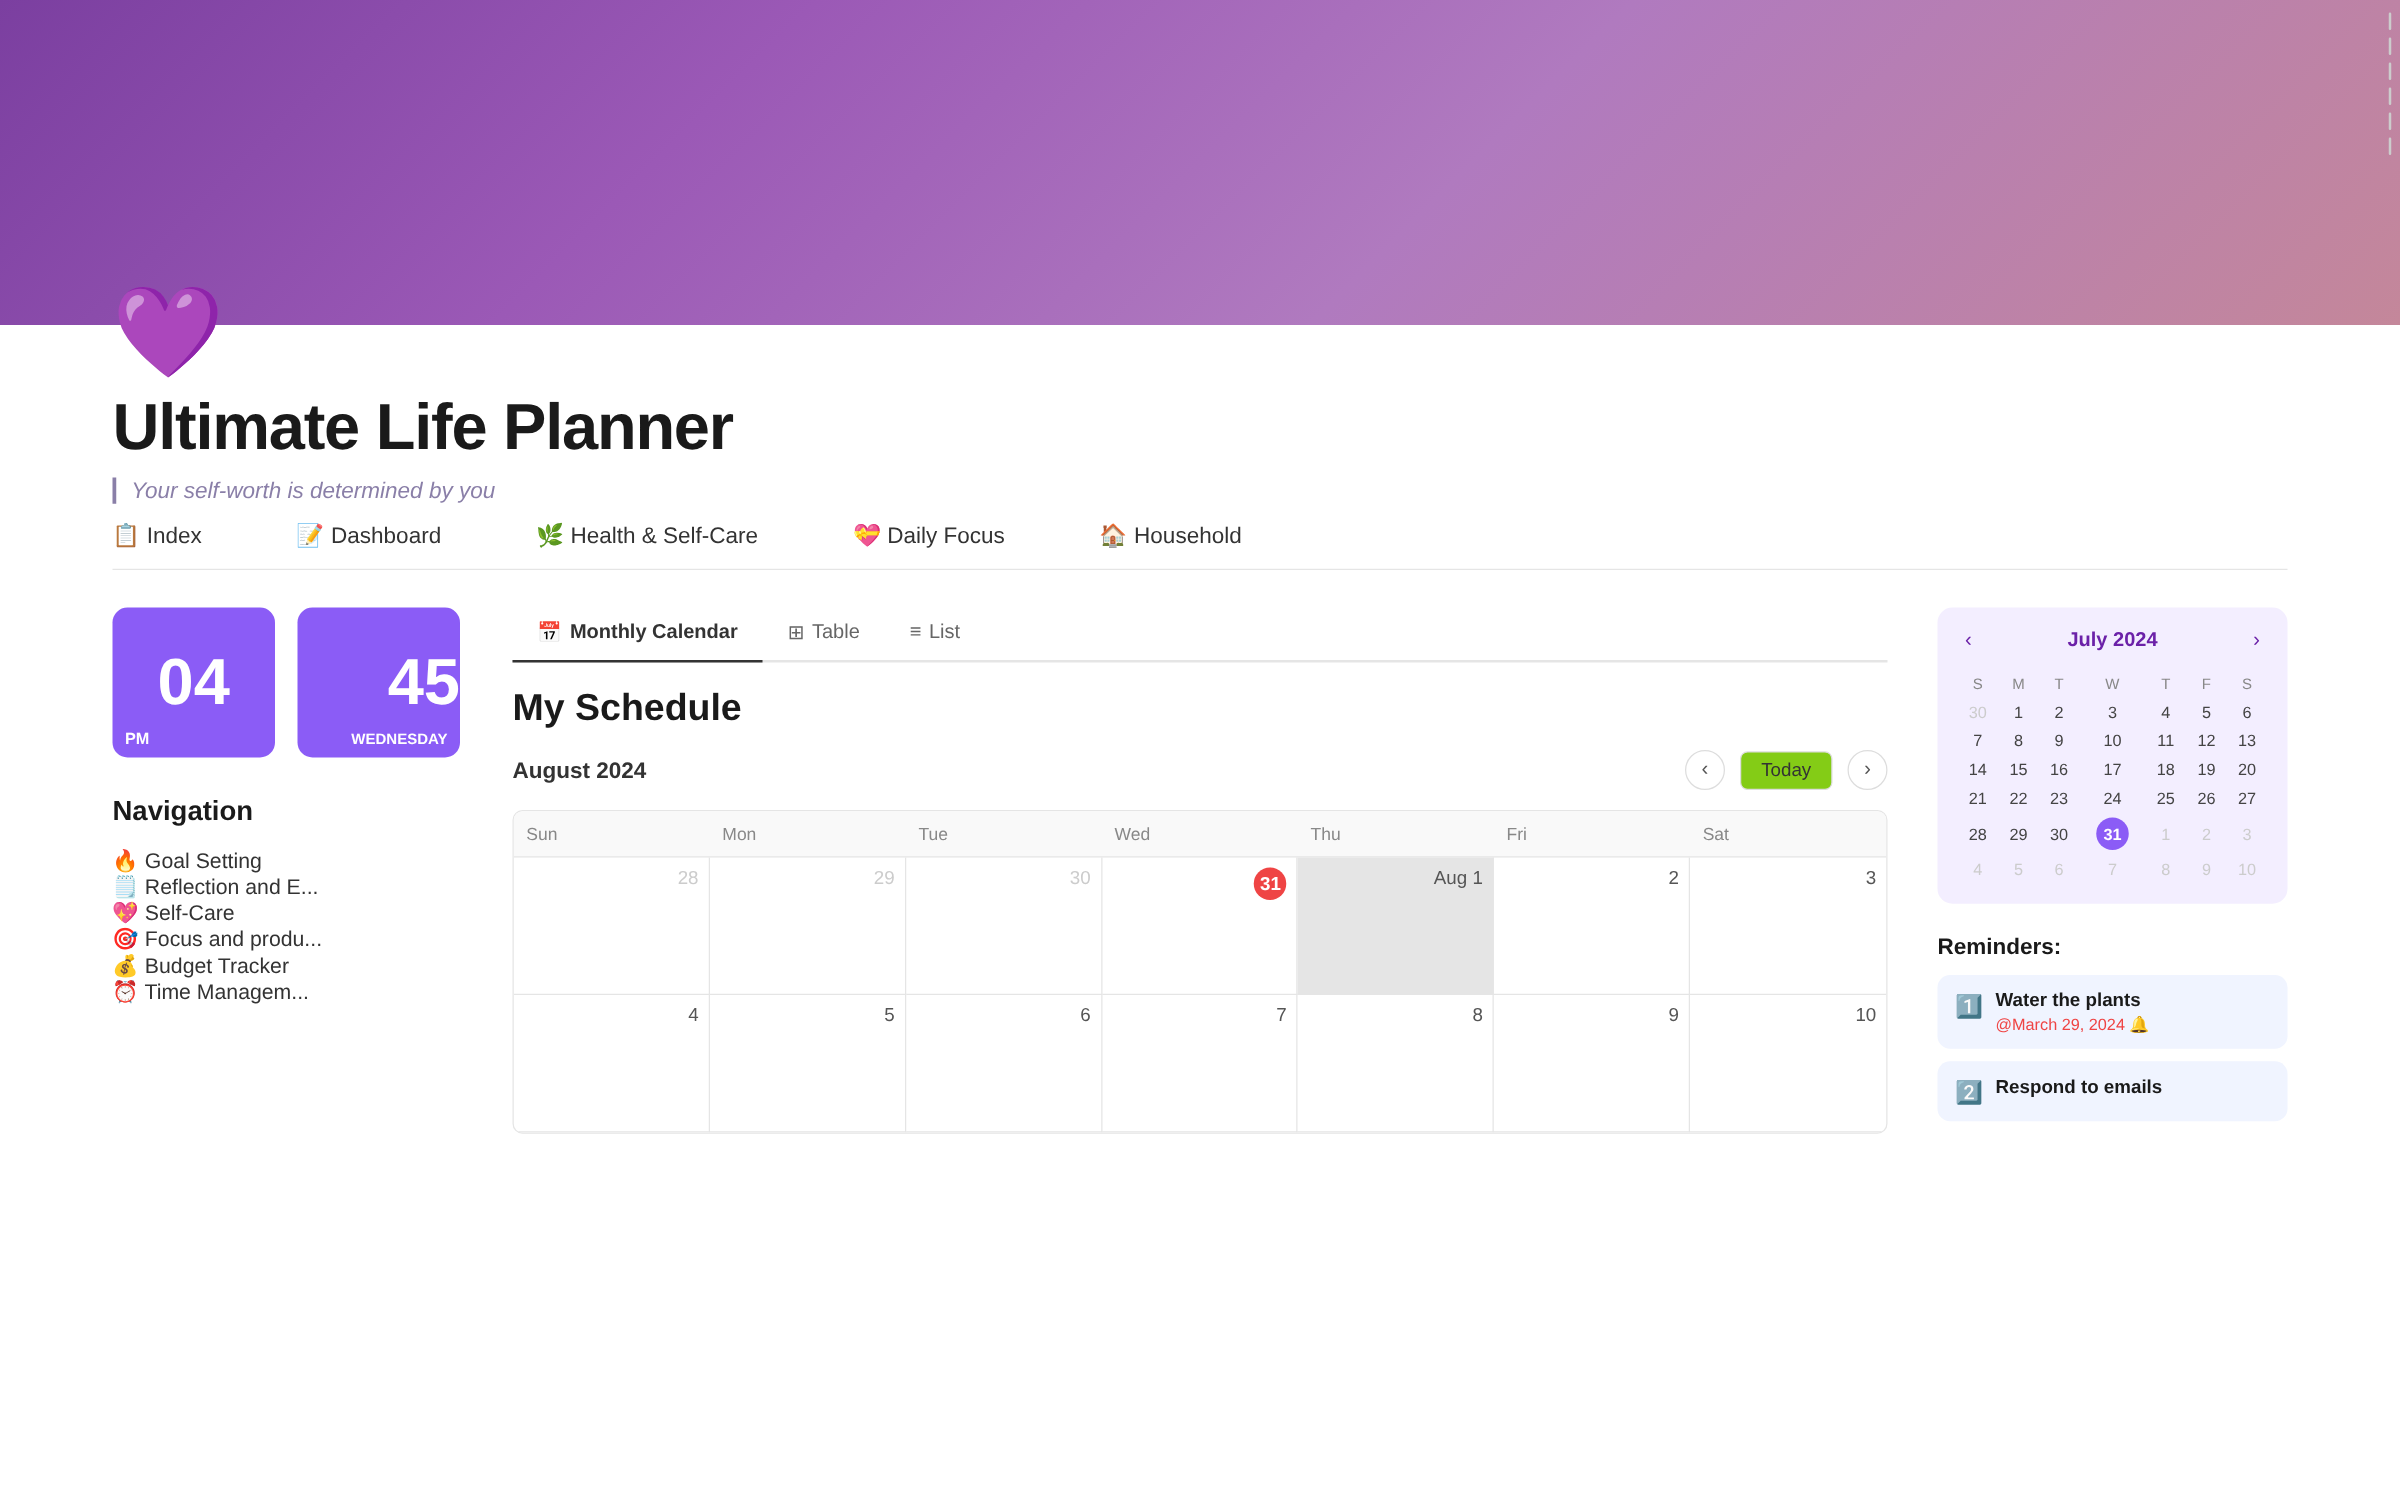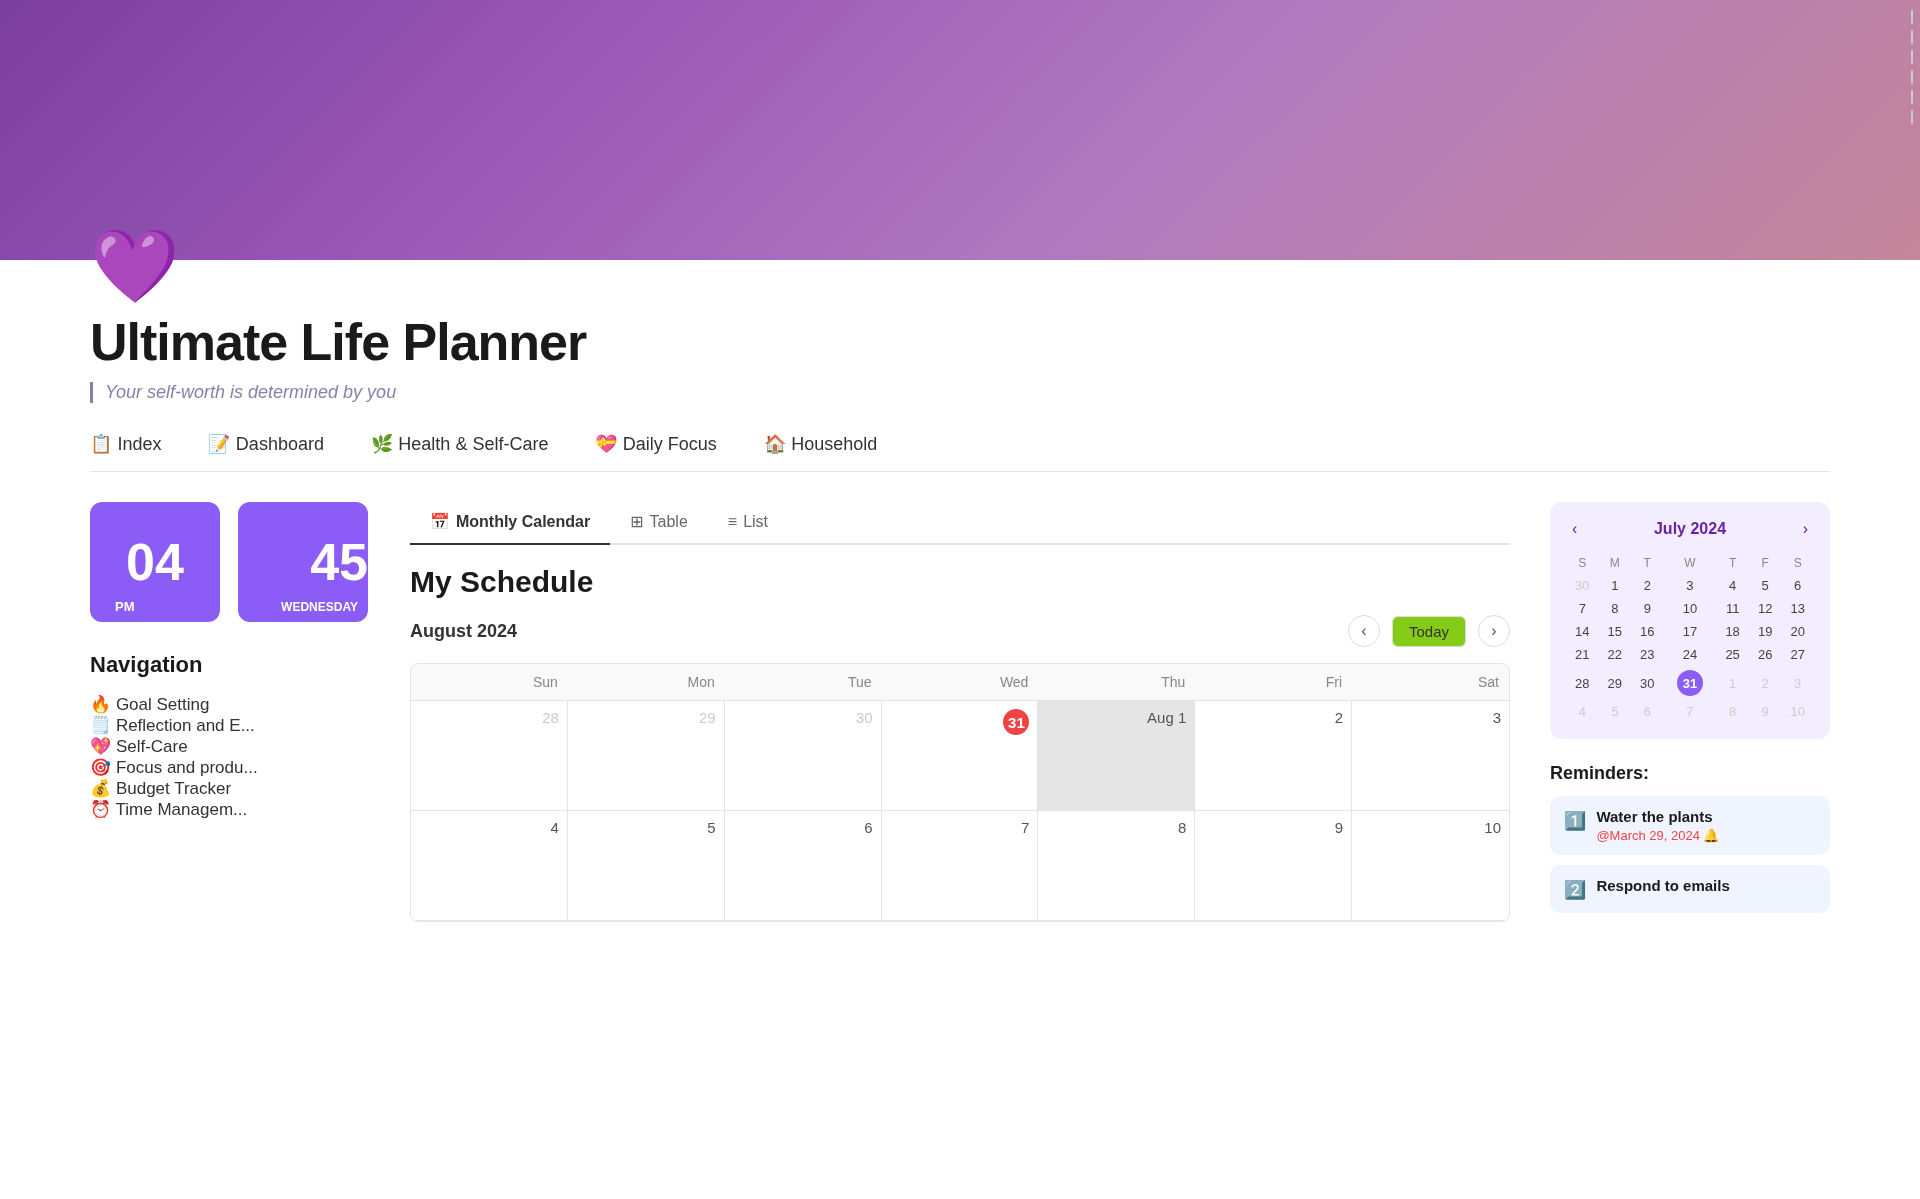--- a/index.html
+++ b/index.html
@@ -37,22 +37,22 @@
       font-size: 18px;
       color: #8a7fa8;
       margin-top: 10px;
       border-left: 3px solid #8a7fa8;
       padding-left: 12px;
       font-style: italic;
     }
 
     .nav-bar {
       display: flex;
-      gap: 47px;
-      margin-top: 30px;
+      gap: 76px;
+      margin-top: 14px;
       padding-bottom: 16px;
       border-bottom: 1px solid #e5e5e5;
       text-align: center;
     }
 
     .nav-item {
       font-size: 18px;
       color: #333;
       cursor: pointer;
       white-space: nowrap;
@@ -95,21 +95,20 @@
       font-size: 52px;
       justify-content: flex-end;
     }
 
     .clock-label-pm {
       position: absolute;
       bottom: 8px;
       left: 10px;
       font-size: 13px;
       font-weight: 600;
-      margin-left: 15px;
     }
 
     .clock-label-day {
       position: absolute;
       bottom: 8px;
       right: 10px;
       font-size: 12px;
       font-weight: 600;
       text-transform: uppercase;
     }
@@ -231,21 +230,21 @@
 
     .cal-weekdays {
       display: grid;
       grid-template-columns: repeat(7, 1fr);
       background: #f9f9f9;
       border-bottom: 1px solid #e5e5e5;
     }
 
     .cal-weekday {
       padding: 10px;
-      text-align: right;
+      text-align: left;
       font-size: 14px;
       color: #888;
       font-weight: 500;
     }
 
     .cal-days {
       display: grid;
       grid-template-columns: repeat(7, 1fr);
     }
 

